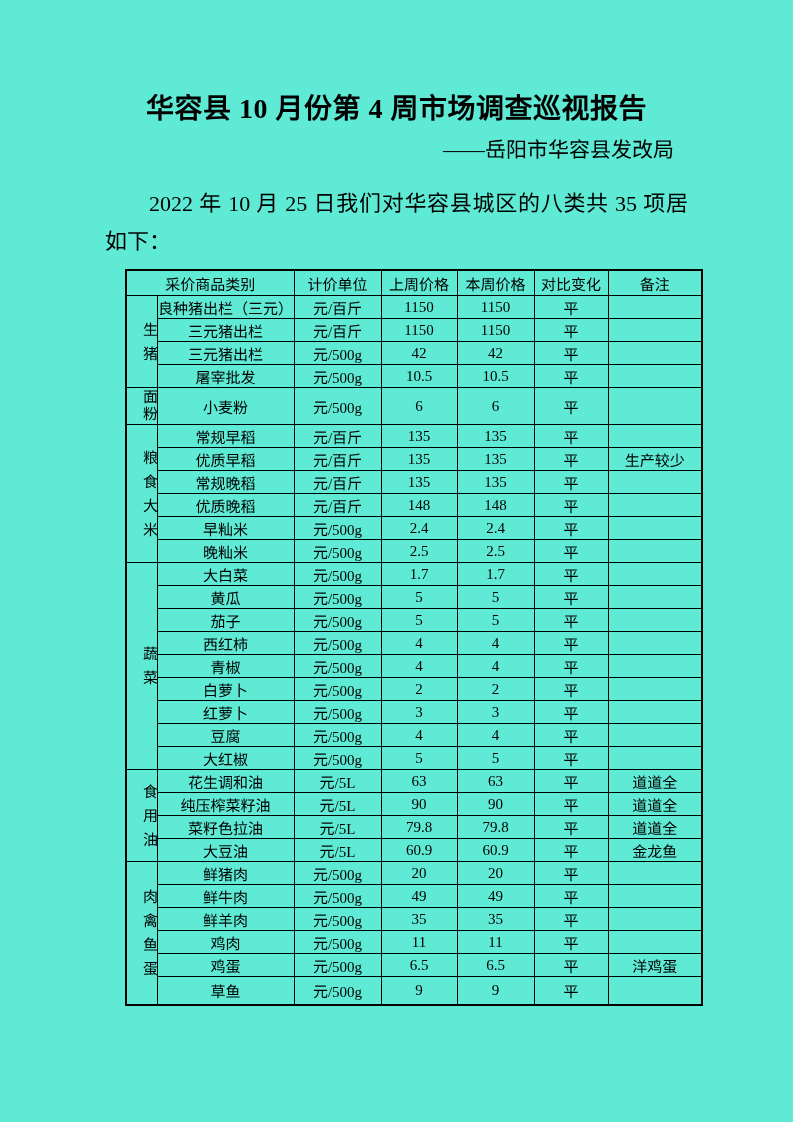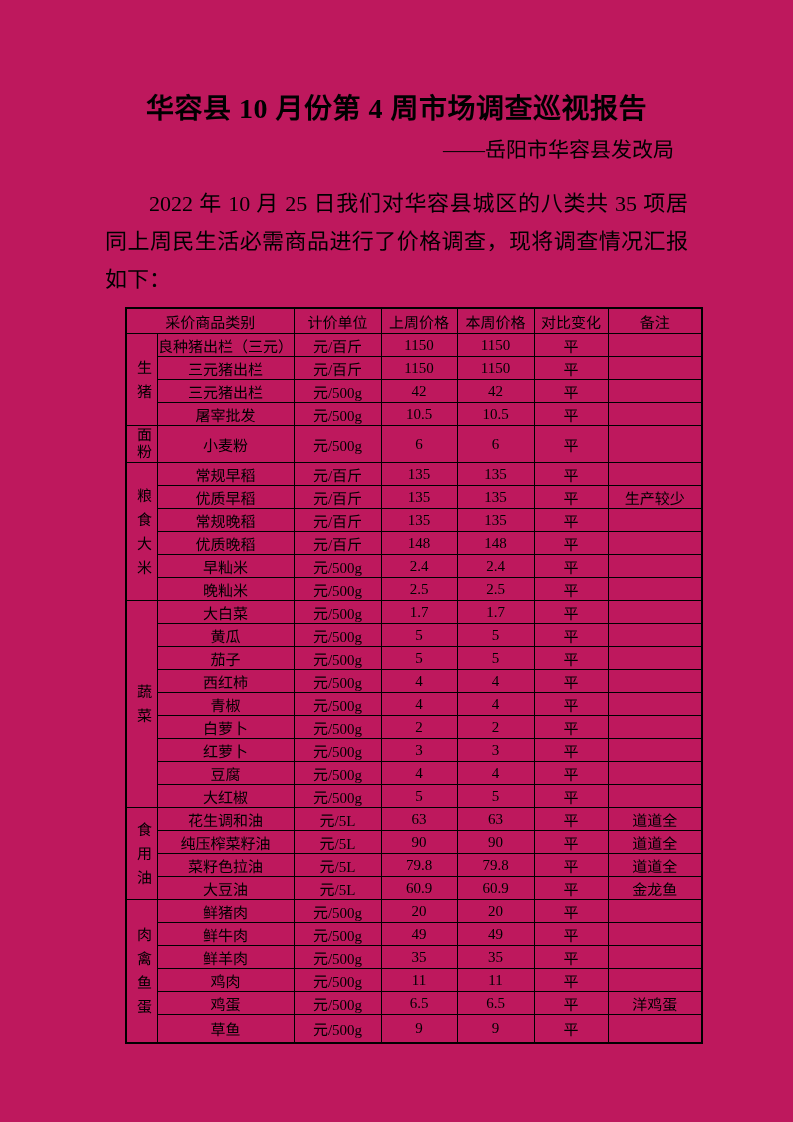--- a/index.html
+++ b/index.html
@@ -1,20 +1,20 @@
 <!DOCTYPE html>
 <html lang="zh-CN"><head>
 <meta charset="utf-8">
 <style>
   html, body { margin: 0; padding: 0; background: #ffffff; }
   .page {
     position: relative;
     width: 793px;
     height: 1122px;
-    background: #be185d;
+    background: #5eead4;
     overflow: hidden;
     font-family: "Liberation Serif", serif;
     color: #000;
   }
   .content {
     padding: 88px 105px 0 105px;
   }
   .doc-title {
     text-align: center;
     font-size: 28px;
@@ -63,36 +63,35 @@
   .price-table tr.row-tall td { height: 36px; }
   .price-table tr.row-last td { height: 27px; text-align: center; }
   col.w-cat    { width: 31px; }
   col.w-item   { width: 137px; }
   col.w-unit   { width: 87px; }
   col.w-last   { width: 76px; }
   col.w-cur    { width: 77px; }
   col.w-change { width: 74px; }
   col.w-note   { width: 94px; }
   td.cat {
-    padding: 0 10px;
+    padding: 0 16px;
     line-height: 24px;
     word-break: break-all;
   }
   tr.row-tall td.cat { line-height: 17px; }
 </style>
 </head>
 <body>
 
 <div class="page">
   <div class="content">
     <div class="doc-title">华容县 10 月份第 4 周市场调查巡视报告</div>
     <div class="doc-subtitle">——岳阳市华容县发改局</div>
     <div class="para">
       <div class="para-line first">2022 年 10 月 25 日我们对华容县城区的八类共 35 项居</div>
-      <div class="para-line">同上周民生活必需商品进行了价格调查，现将调查情况汇报</div>
       <div class="para-line last">如下：</div>
     </div>
 
     <table class="price-table">
       <colgroup>
         <col class="w-cat">
           <col class="w-item">
           <col class="w-unit">
         <col class="w-last">
           <col class="w-cur">

